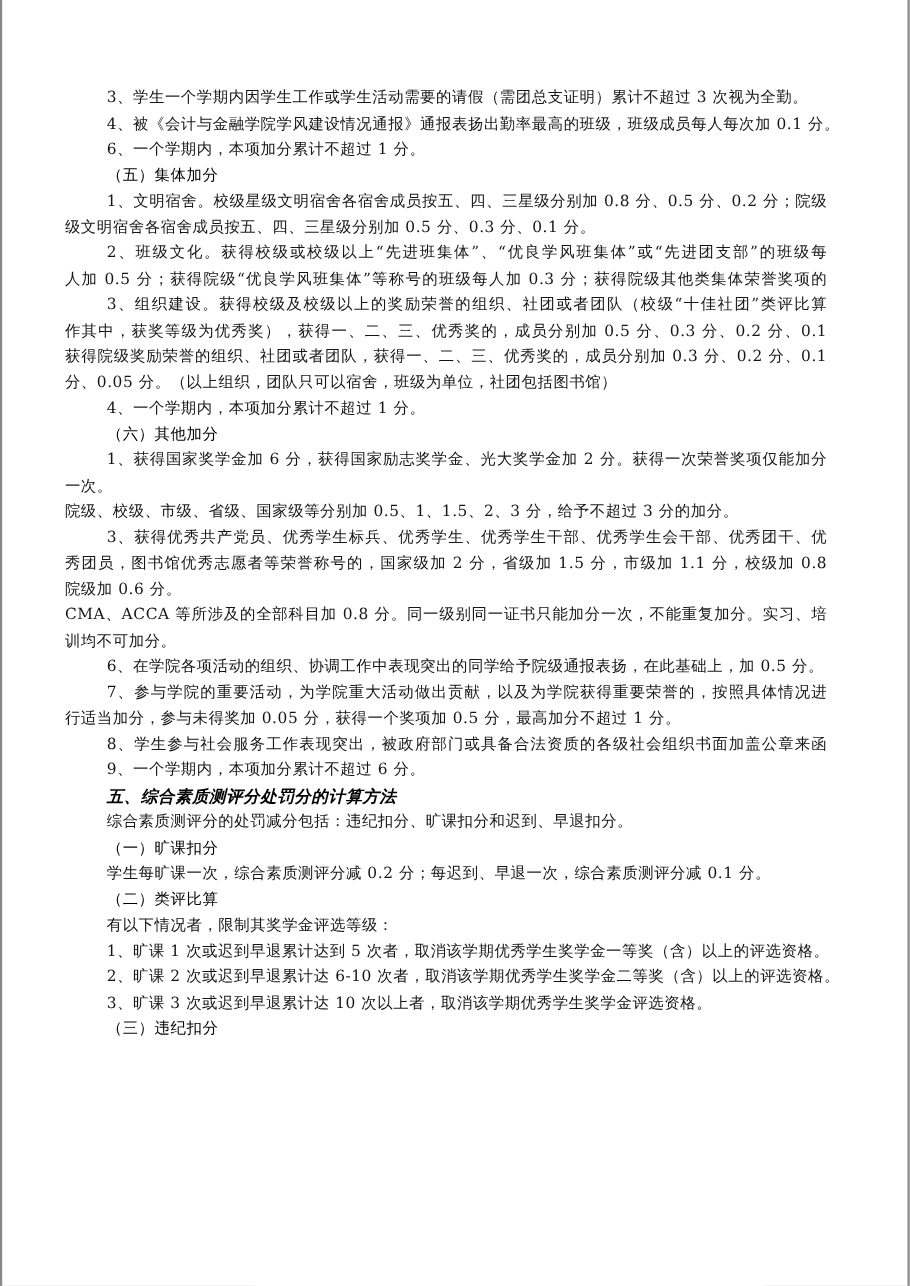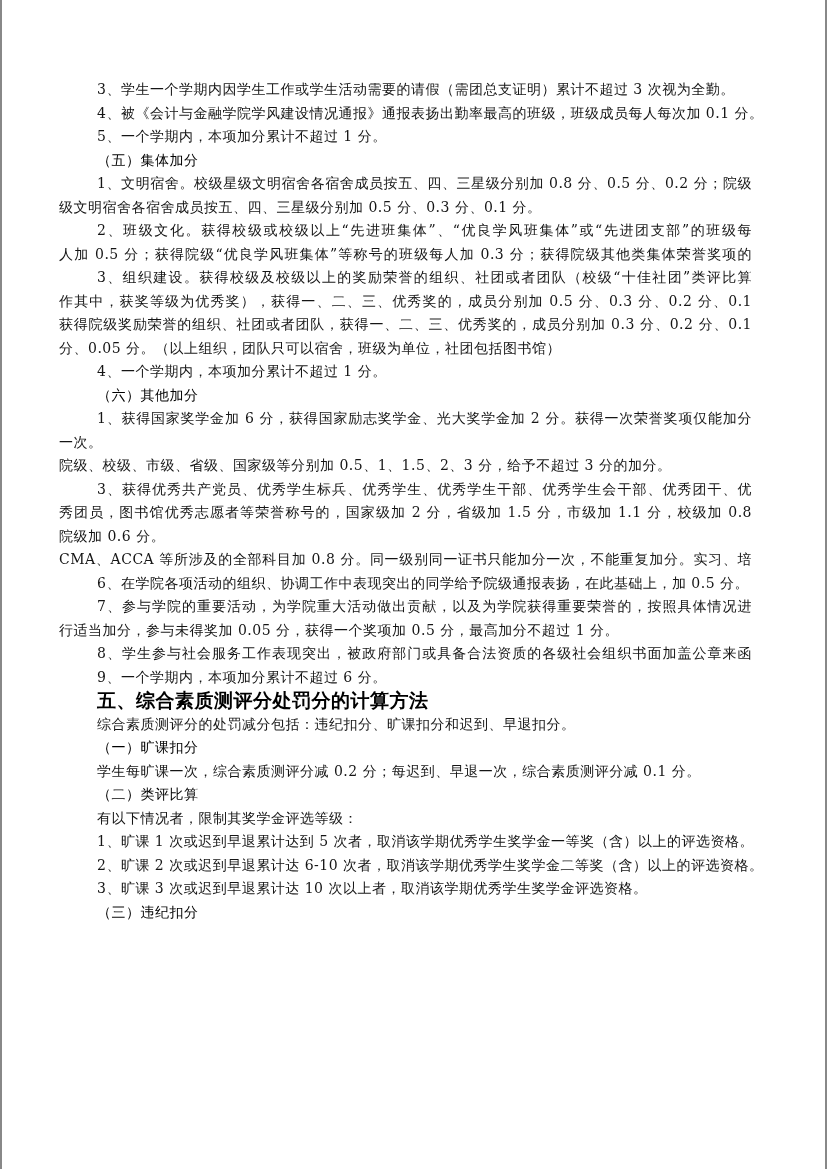--- a/index.html
+++ b/index.html
@@ -32,51 +32,53 @@
     text-align-last:justify;
     white-space:normal;
     overflow:hidden;
   }
   .line.h2 {
     font-weight:normal;
     color:#000000;
   }
   .line.h1 {
     font-weight:bold;
-    font-size:19px;
+    font-size:15px;
     color:#000000;
     font-family:"DejaVu Sans","Liberation Sans",sans-serif;
+    font-style:italic;
   }
 </style>
 </head>
 <body>
 
 <div class="page">
   <div class="content" id="doc-content">
       <div class="line body indent">3、学生一个学期内因学生工作或学生活动需要的请假（需团总支证明）累计不超过 3 次视为全勤。</div>
       <div class="line body indent">4、被《会计与金融学院学风建设情况通报》通报表扬出勤率最高的班级，班级成员每人每次加 0.1 分。</div>
-      <div class="line body indent">5、一个学期内，本项加分累计不超过 1 分。</div>
+      <div class="line body indent">6、一个学期内，本项加分累计不超过 1 分。</div>
       <div class="line h2 indent">（五）集体加分</div>
       <div class="line body indent fill">1、文明宿舍。校级星级文明宿舍各宿舍成员按五、四、三星级分别加 0.8 分、0.5 分、0.2 分；院级星</div>
       <div class="line body">级文明宿舍各宿舍成员按五、四、三星级分别加 0.5 分、0.3 分、0.1 分。</div>
       <div class="line body indent fill">2、班级文化。获得校级或校级以上“先进班集体”、“优良学风班集体”或“先进团支部”的班级每</div>
       <div class="line body fill">人加 0.5 分；获得院级“优良学风班集体”等称号的班级每人加 0.3 分；获得院级其他类集体荣誉奖项的</div>
       <div class="line body indent fill">3、组织建设。获得校级及校级以上的奖励荣誉的组织、社团或者团队（校级“十佳社团”类评比算</div>
       <div class="line body fill">作其中，获奖等级为优秀奖），获得一、二、三、优秀奖的，成员分别加 0.5 分、0.3 分、0.2 分、0.1 分；</div>
       <div class="line body fill">获得院级奖励荣誉的组织、社团或者团队，获得一、二、三、优秀奖的，成员分别加 0.3 分、0.2 分、0.1</div>
       <div class="line body">分、0.05 分。（以上组织，团队只可以宿舍，班级为单位，社团包括图书馆）</div>
       <div class="line body indent">4、一个学期内，本项加分累计不超过 1 分。</div>
       <div class="line h2 indent">（六）其他加分</div>
       <div class="line body indent fill">1、获得国家奖学金加 6 分，获得国家励志奖学金、光大奖学金加 2 分。获得一次荣誉奖项仅能加分</div>
       <div class="line body">一次。</div>
       <div class="line body">院级、校级、市级、省级、国家级等分别加 0.5、1、1.5、2、3 分，给予不超过 3 分的加分。</div>
       <div class="line body indent fill">3、获得优秀共产党员、优秀学生标兵、优秀学生、优秀学生干部、优秀学生会干部、优秀团干、优</div>
       <div class="line body fill">秀团员，图书馆优秀志愿者等荣誉称号的，国家级加 2 分，省级加 1.5 分，市级加 1.1 分，校级加 0.8 分，</div>
       <div class="line body">院级加 0.6 分。</div>
       <div class="line body fill">CMA、ACCA 等所涉及的全部科目加 0.8 分。同一级别同一证书只能加分一次，不能重复加分。实习、培</div>
+      <div class="line body">训均不可加分。</div>
       <div class="line body indent">6、在学院各项活动的组织、协调工作中表现突出的同学给予院级通报表扬，在此基础上，加 0.5 分。</div>
       <div class="line body indent fill">7、参与学院的重要活动，为学院重大活动做出贡献，以及为学院获得重要荣誉的，按照具体情况进</div>
       <div class="line body">行适当加分，参与未得奖加 0.05 分，获得一个奖项加 0.5 分，最高加分不超过 1 分。</div>
       <div class="line body indent fill">8、学生参与社会服务工作表现突出，被政府部门或具备合法资质的各级社会组织书面加盖公章来函</div>
       <div class="line body indent">9、一个学期内，本项加分累计不超过 6 分。</div>
       <div class="line h1 indent">五、综合素质测评分处罚分的计算方法</div>
       <div class="line body indent">综合素质测评分的处罚减分包括：违纪扣分、旷课扣分和迟到、早退扣分。</div>
       <div class="line h2 indent">（一）旷课扣分</div>
       <div class="line body indent">学生每旷课一次，综合素质测评分减 0.2 分；每迟到、早退一次，综合素质测评分减 0.1 分。</div>
       <div class="line h2 indent">（二）类评比算</div>

